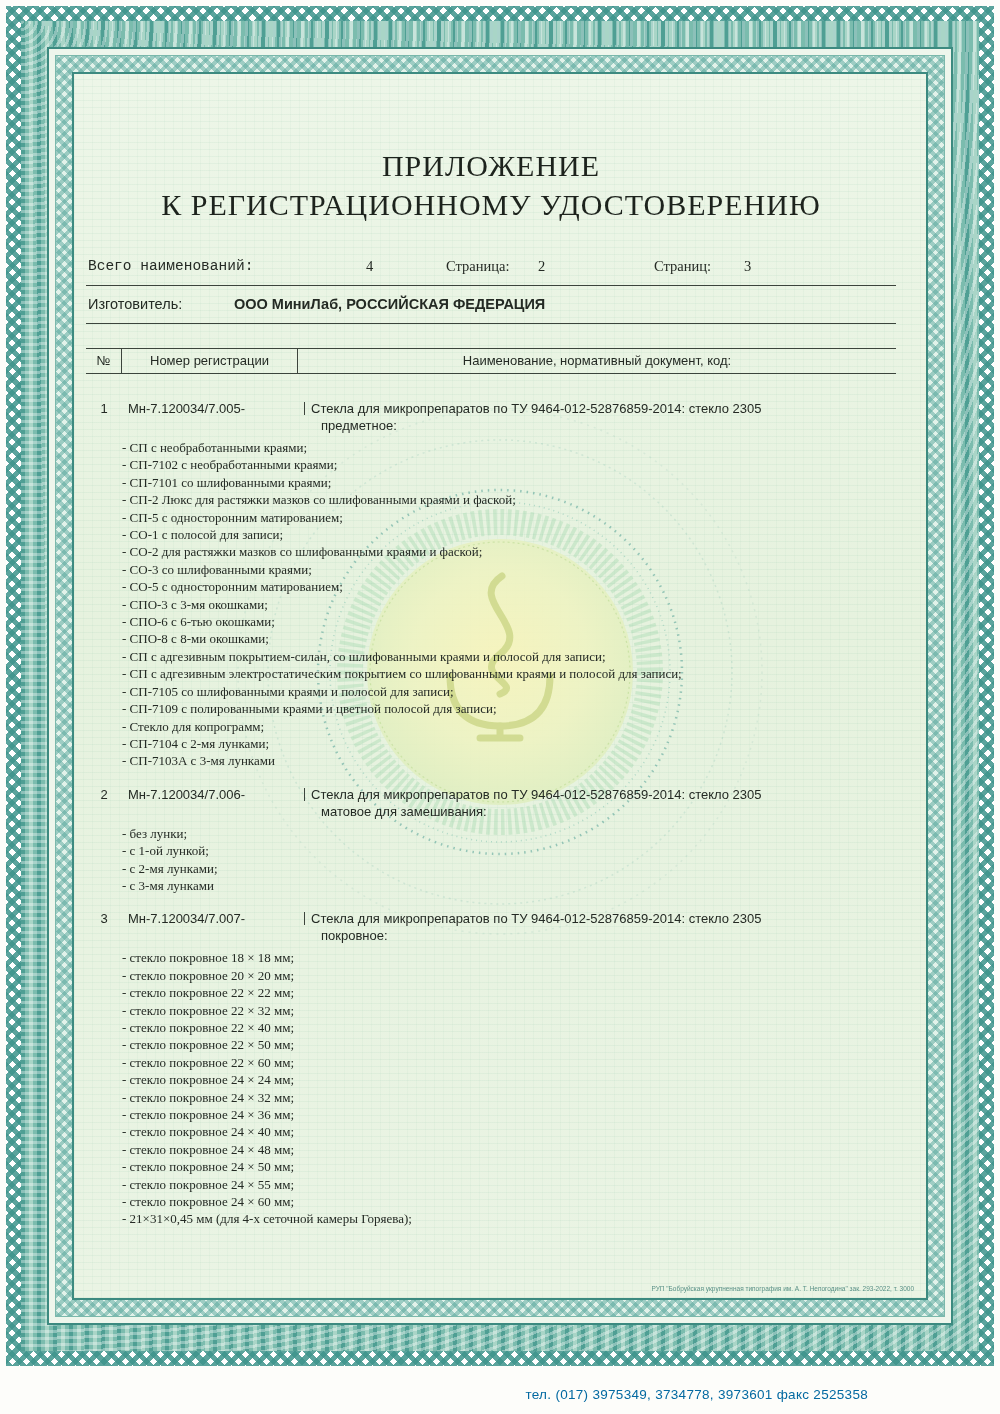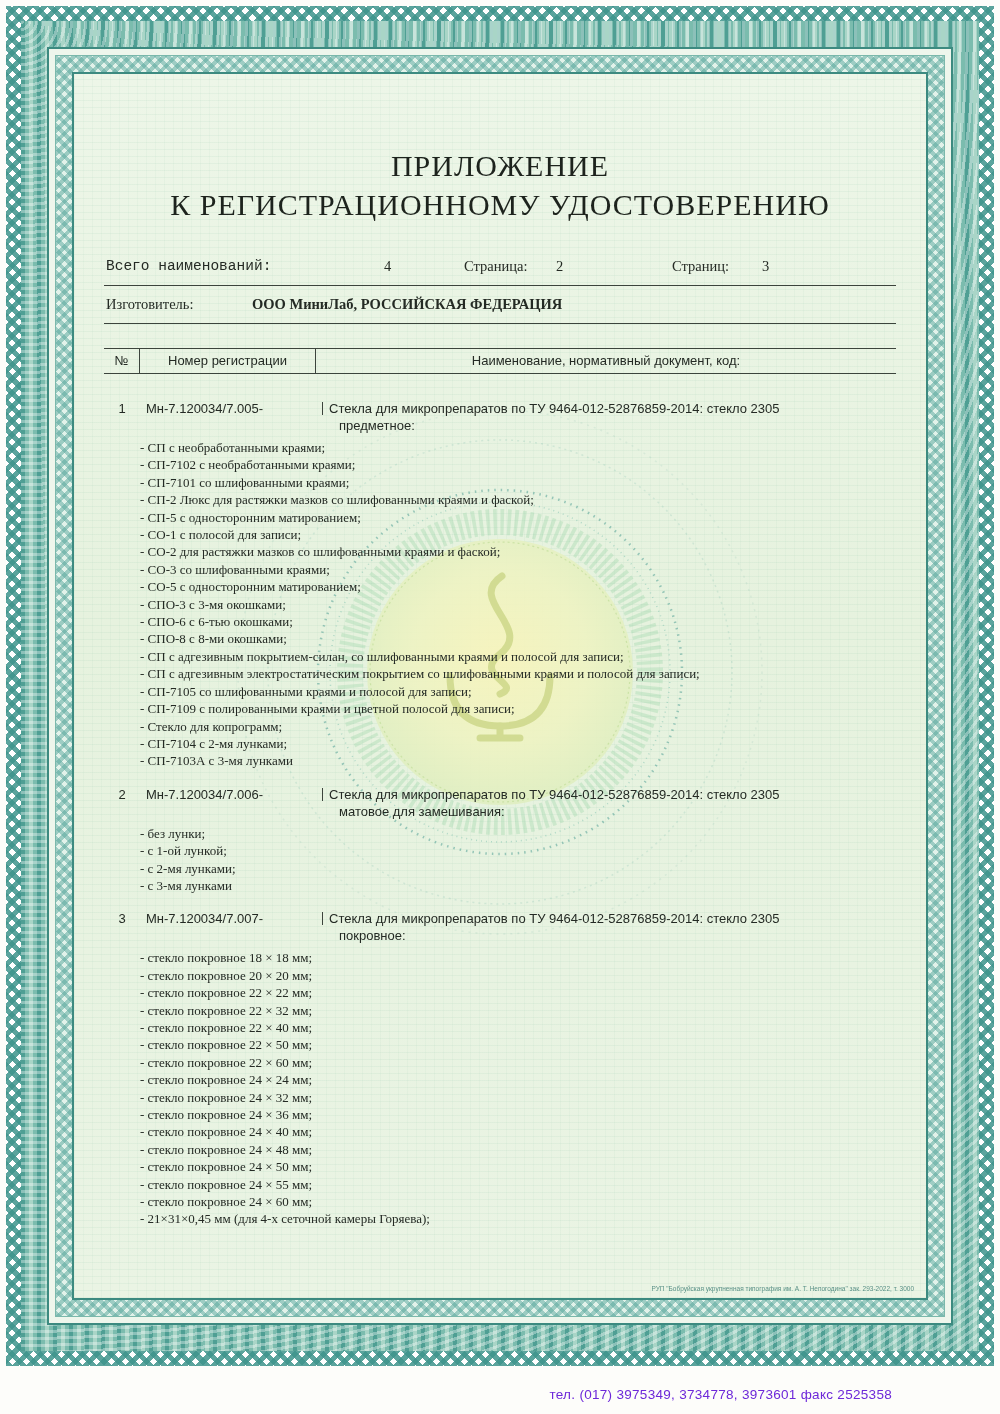--- a/index.html
+++ b/index.html
@@ -63,21 +63,21 @@
     position:absolute;
     left:50%; top:598px;
     transform:translate(-50%,-50%);
     z-index:1;
     pointer-events:none;
   }
 
   
   .content {
     position:relative; z-index:2;
-    padding:44px 30px 0 30px;
+    padding:44px 30px 0 12px;
     height:100%;
   }
 
   .title {
     text-align:center;
     font-family:"Liberation Serif", serif;
     font-size:30px;
     line-height:39px;
     letter-spacing:1px;
     margin-top:28px;
@@ -100,21 +100,21 @@
 
   .rule {
     border:none;
     border-top:1px solid #3c443c;
     margin:5px 0 0 0;
   }
 
   .manu-row {
     position:relative; height:24px;
     margin-top:8px;
-    font-family:Liberation Serif, serif;
+    font-family:Liberation Sans, sans-serif;
     font-size:14.5px;
   }
   .manu-row span { position:absolute; top:2px; white-space:nowrap; }
   .manu-label { left:2px; }
   .manu-value { left:148px; font-weight:bold; }
 
   .thead {
     display:grid;
     grid-template-columns:36px 176px 1fr;
     border-top:1.5px solid #3c443c;
@@ -156,23 +156,23 @@
     position:absolute;
     right:12px; bottom:6px;
     font-size:6.5px;
     color:#3e7d74;
     opacity:.85;
     z-index:2;
   }
 
   .phone {
     position:absolute;
-    right:108px; bottom:12px;
+    right:132px; bottom:12px;
     font-size:13.5px;
-    color:#6d28d9;
+    color:#0369a1;
     letter-spacing:.3px;
   }
 </style>
 </head>
 <body>
 
 <div class="page">
   <div class="bz">
     <div class="bw">
       <div class="bl">

